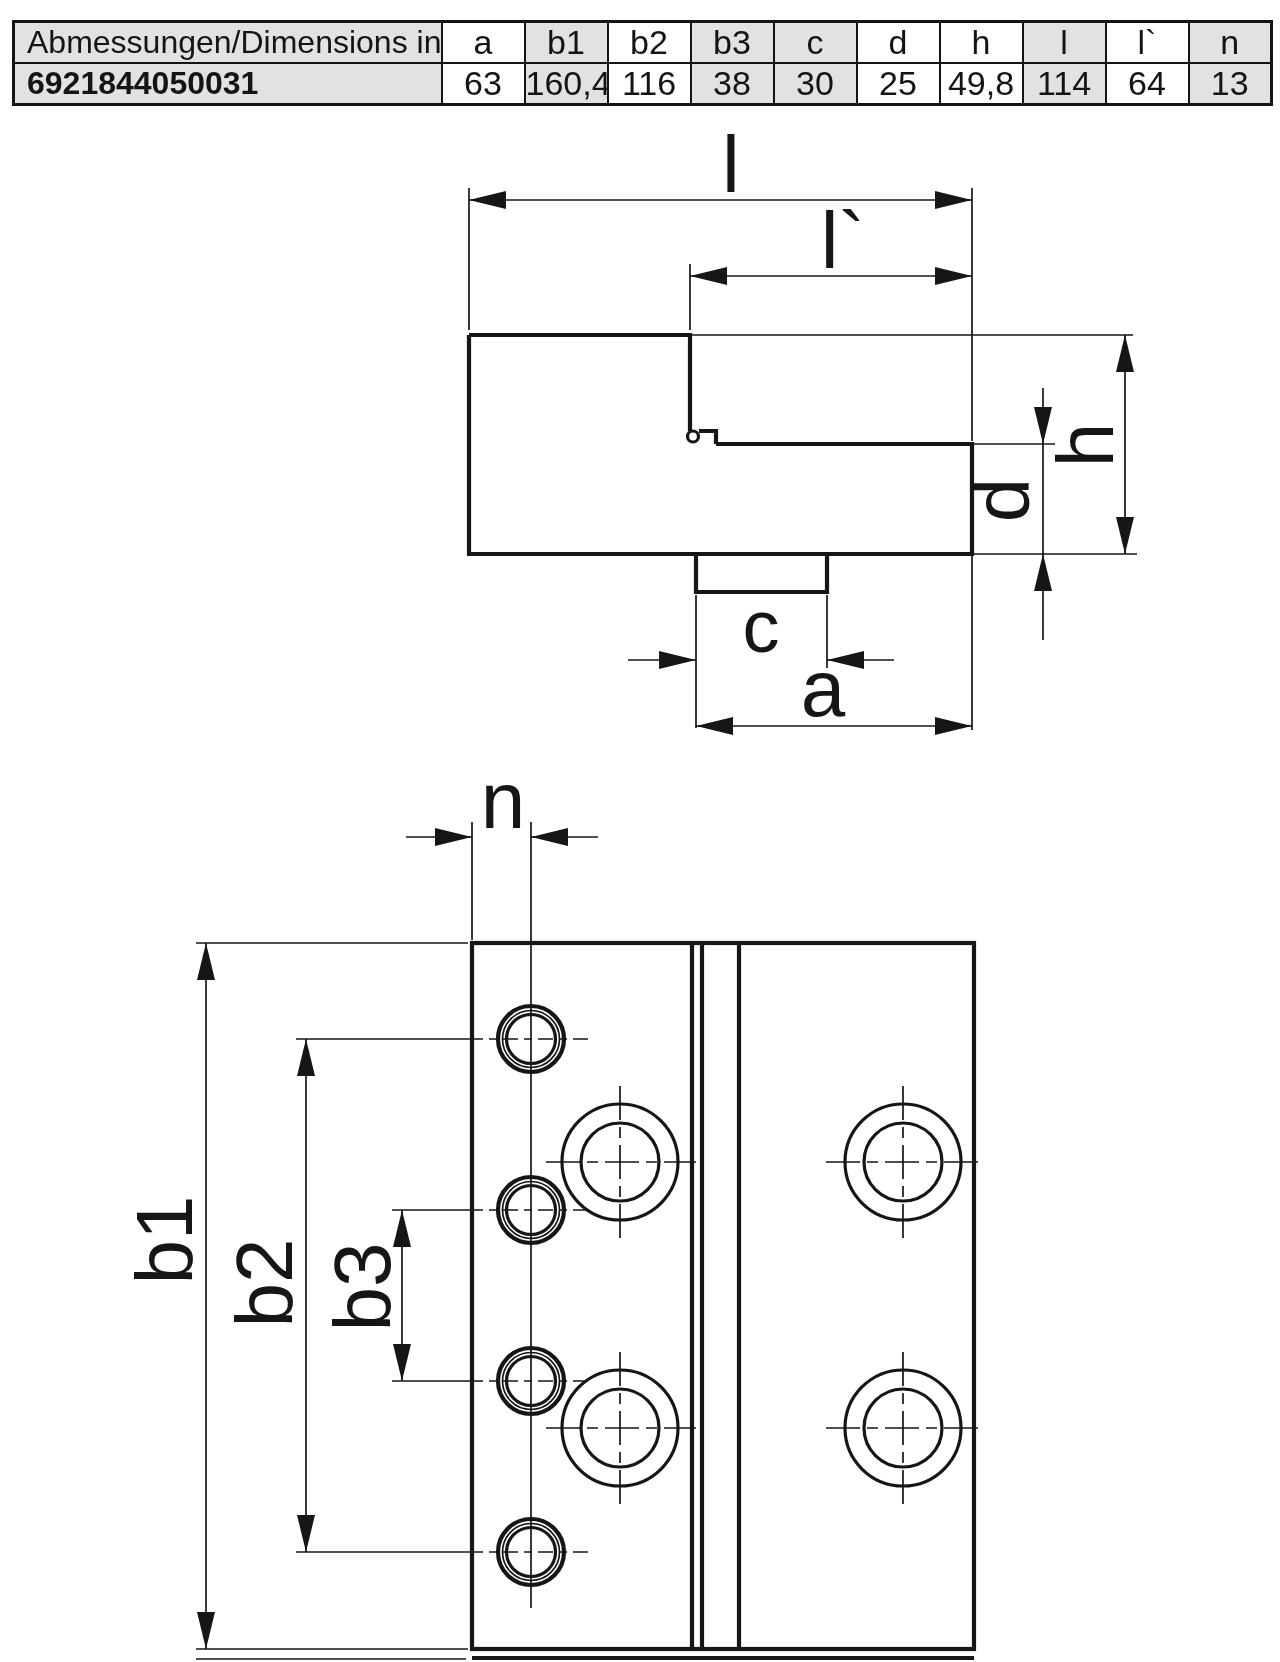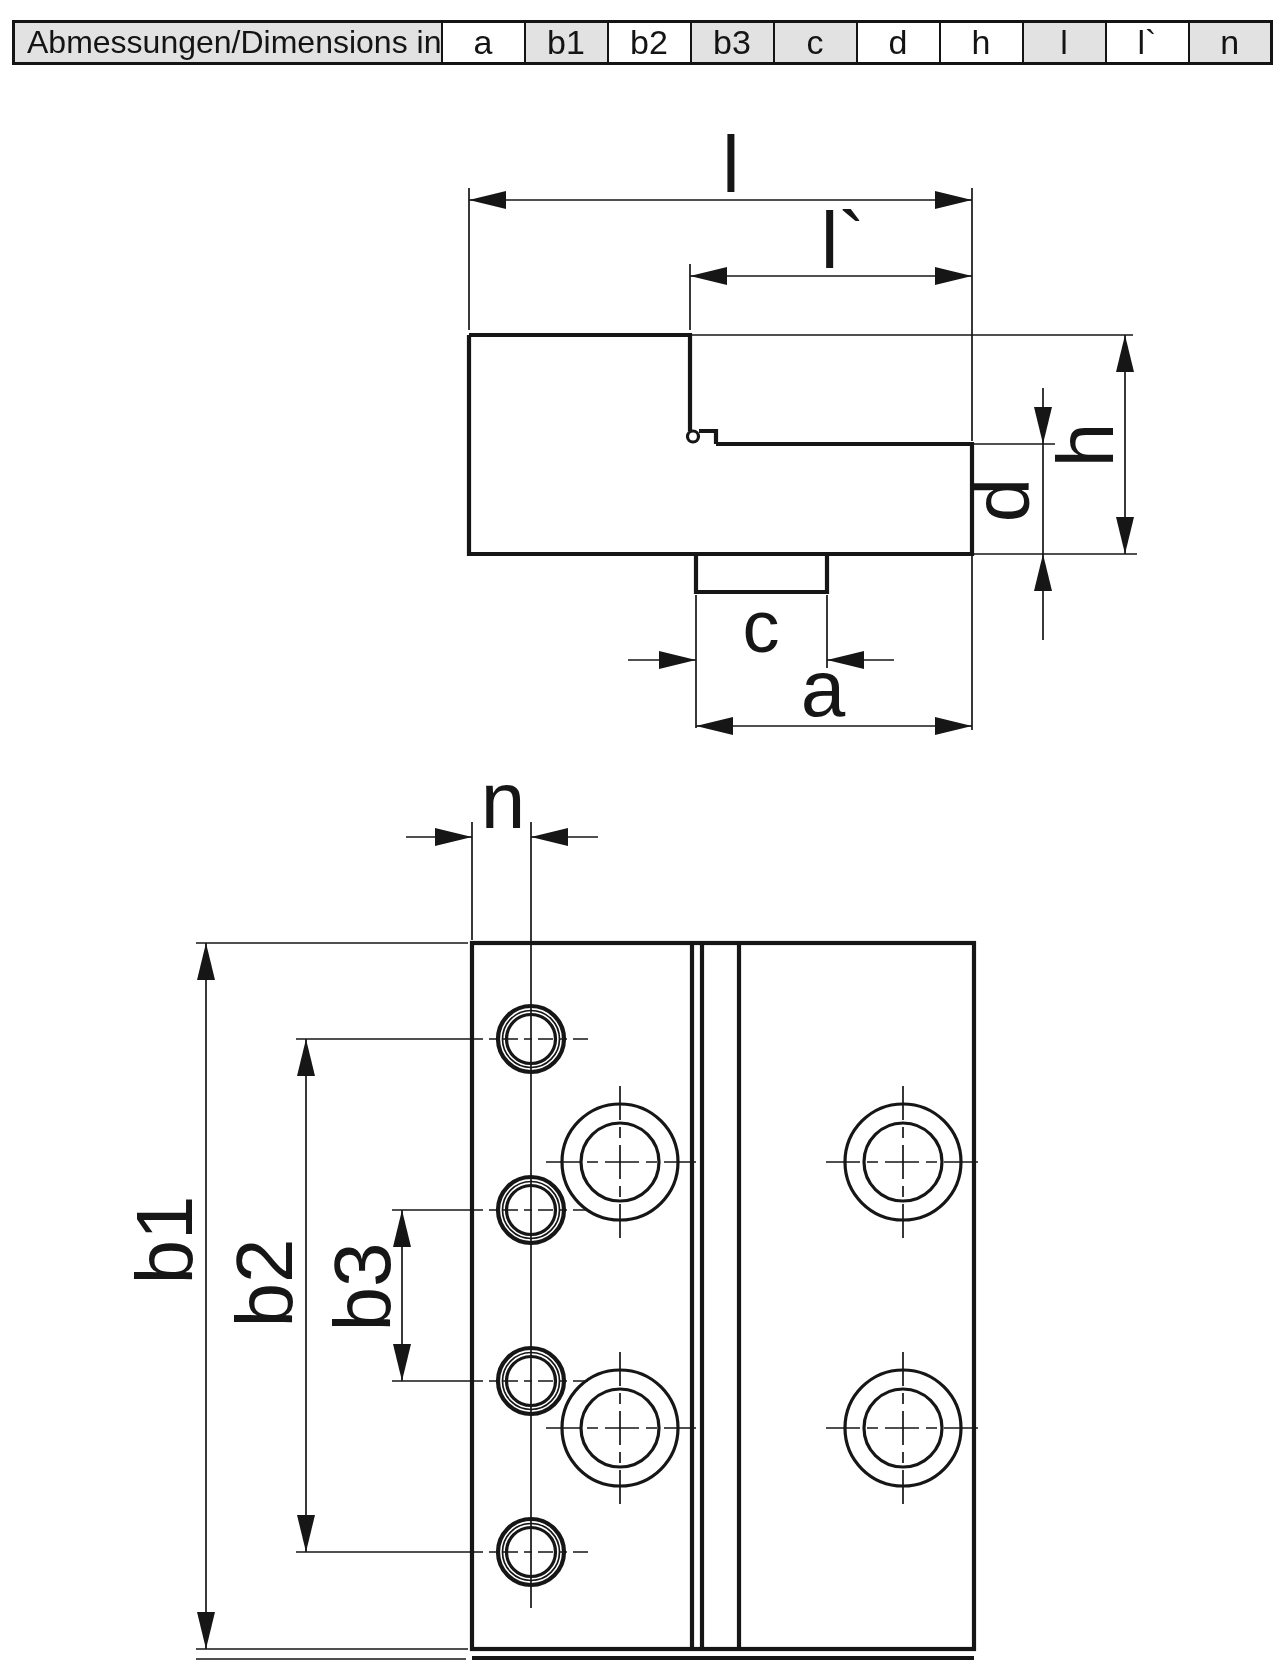--- a/index.html
+++ b/index.html
@@ -63,20 +63,33 @@
     <td class="shade">b1</td>
     <td>b2</td>
     <td class="shade">b3</td>
     <td class="shade">c</td>
     <td>d</td>
     <td>h</td>
     <td class="shade">l</td>
     <td>l`</td>
     <td class="shade">n</td>
   </tr>
+  <tr>
+    <td class="lbl shade pn">6921844050031</td>
+    <td>63</td>
+    <td class="shade">160,4</td>
+    <td>116</td>
+    <td class="shade">38</td>
+    <td class="shade">30</td>
+    <td>25</td>
+    <td>49,8</td>
+    <td class="shade">114</td>
+    <td>64</td>
+    <td class="shade">13</td>
+  </tr>
 </tbody>
   </table>
 
 <svg class="drawing" width="1280" height="1662" viewBox="0 0 1280 1662" xmlns="http://www.w3.org/2000/svg">
 
   <g>
 
     <g>
       <path class="thick" d="M469,335 L690,335 L690,431"></path>
       <circle class="mid" cx="693" cy="436.5" r="5.5"></circle>

